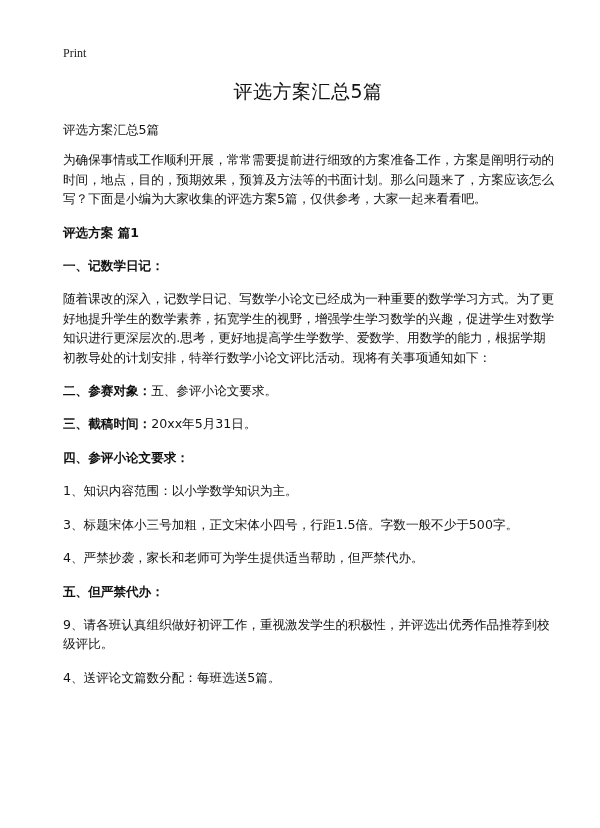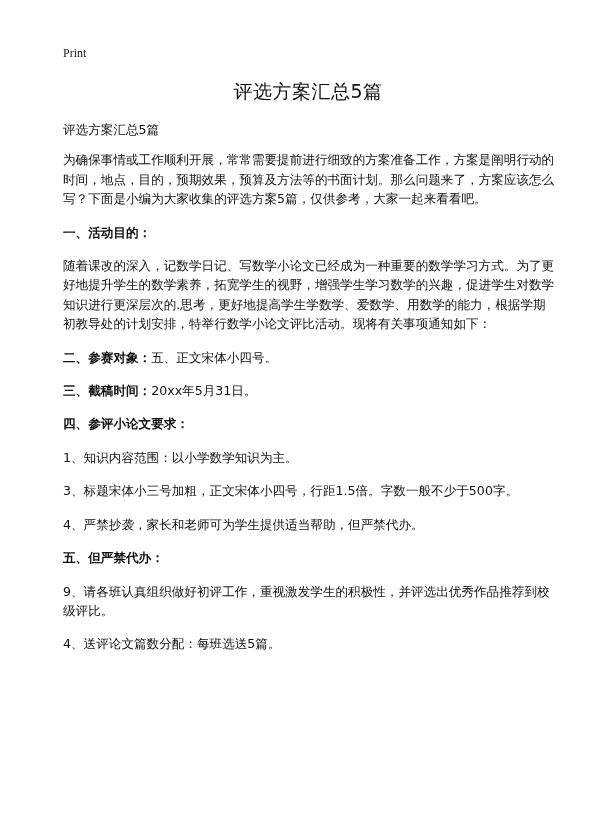--- a/index.html
+++ b/index.html
@@ -32,25 +32,26 @@
 <body>
 
 <div class="page">
   <div class="print-label">Print</div>
   <div class="doc-title">评选方案汇总5篇</div>
 
   <div class="content">
     <p class="subtitle">评选方案汇总5篇</p>
     <p class="para">为确保事情或工作顺利开展，常常需要提前进行细致的方案准备工作，方案是阐明行动的时间，地点，目的，预期效果，预算及方法等的书面计划。那么问题来了，方案应该怎么写？下面是小编为大家收集的评选方案5篇，仅供参考，大家一起来看看吧。</p>
 
+    <p class="heading">评选方案 篇1</p>
 
-    <p class="heading">一、活动目的：</p>
+    <p class="heading">一、记数学日记：</p>
     <p class="para">随着课改的深入，记数学日记、写数学小论文已经成为一种重要的数学学习方式。为了更好地提升学生的数学素养，拓宽学生的视野，增强学生学习数学的兴趣，促进学生对数学知识进行更深层次的.思考，更好地提高学生学数学、爱数学、用数学的能力，根据学期初教导处的计划安排，特举行数学小论文评比活动。现将有关事项通知如下：</p>
 
-    <p class="para"><span class="label-bold">二、参赛对象：</span><span>五、正文宋体小四号。</span></p>
+    <p class="para"><span class="label-bold">二、参赛对象：</span><span>五、参评小论文要求。</span></p>
 
     <p class="para"><span class="label-bold">三、截稿时间：</span><span>20xx年5月31日。</span></p>
 
     <p class="heading">四、参评小论文要求：</p>
     <p class="para">1、知识内容范围：以小学数学知识为主。</p>
     <p class="para">3、标题宋体小三号加粗，正文宋体小四号，行距1.5倍。字数一般不少于500字。</p>
     <p class="para">4、严禁抄袭，家长和老师可为学生提供适当帮助，但严禁代办。</p>
 
     <p class="heading">五、但严禁代办：</p>
     <p class="para">9、请各班认真组织做好初评工作，重视激发学生的积极性，并评选出优秀作品推荐到校级评比。</p>

